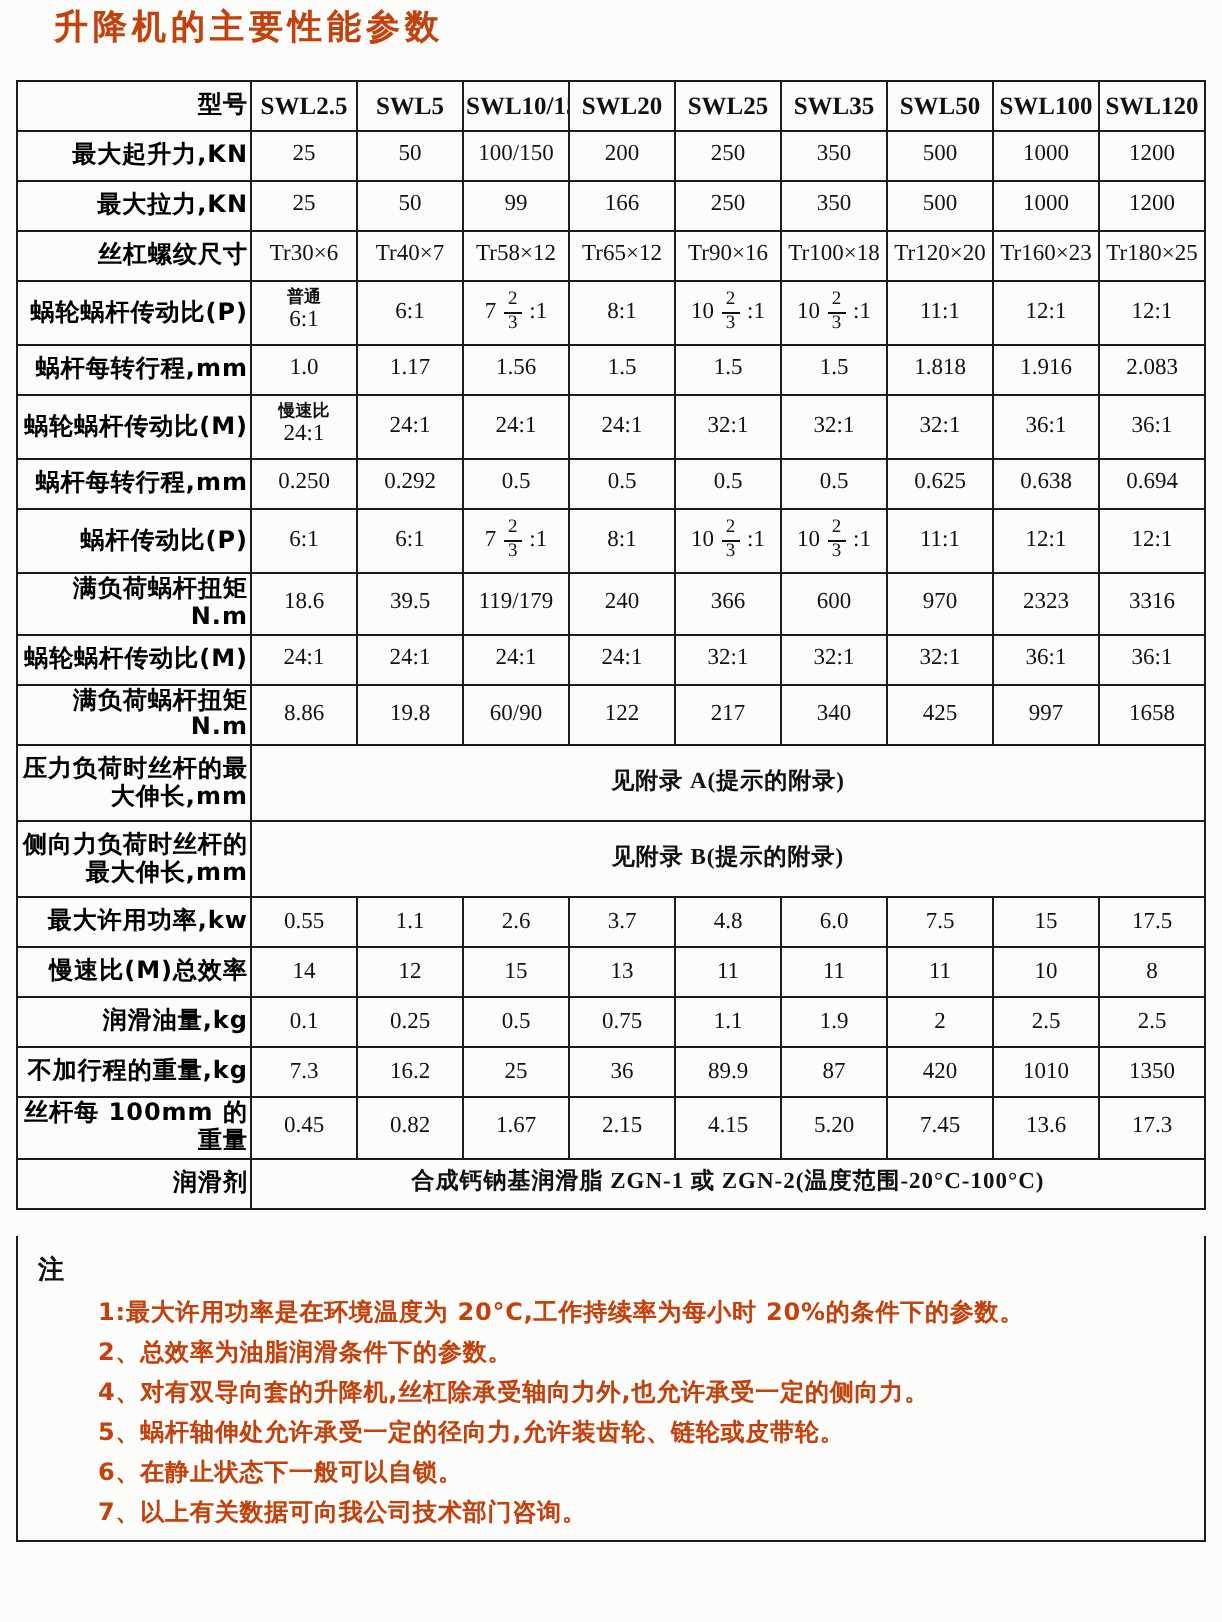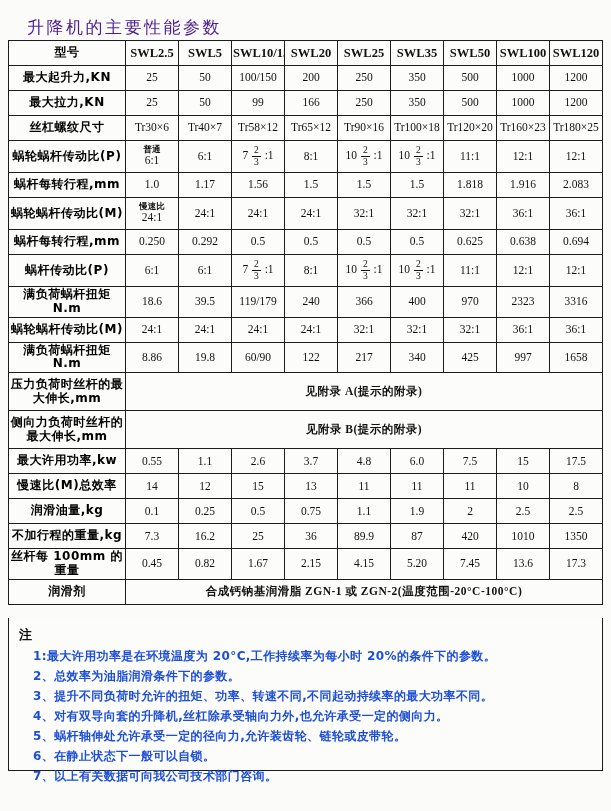--- a/index.html
+++ b/index.html
@@ -6,23 +6,23 @@
   body{
     width:611px;height:811px;
     background:#fbfbf9;
     font-family:"DejaVu Sans","Liberation Sans",sans-serif;
     color:#111;
     position:relative;
     -webkit-font-smoothing:antialiased;
   }
   .page{position:absolute;inset:0;}
   .title{
-    position:absolute;left:27px;top:16px;
-    font-size:17px;font-weight:normal;letter-spacing:2.5px;
-    color:#4c1d95;
+    position:absolute;left:27px;top:2px;
+    font-size:17px;font-weight:bold;letter-spacing:2.5px;
+    color:#c2410c;
   }
   .doc-frame{position:absolute;left:8px;top:40px;width:595px;}
   table.spec{
     width:100%;
     border-collapse:collapse;
     table-layout:fixed;
     background:#fcfcfa;
   }
   table.spec td,table.spec th{
     border:1.4px solid #1c1c1c;
@@ -33,20 +33,21 @@
     font-family:"Liberation Serif","DejaVu Serif",serif;
     overflow:hidden;
     line-height:1.15;
   }
   table.spec .lbl{
     font-family:"DejaVu Sans","Liberation Sans",sans-serif;
     font-weight:bold;
     font-size:12px;
     letter-spacing:0.5px;
     color:#000;
+    text-align:right;
   }
   table.spec th{
     font-weight:bold;font-size:12.5px;
   }
   table.spec col.c0{width:117px;}
   tr.r-std{height:25px;}
   tr.r-hdr{height:25px;}
   tr.r-tall{height:32px;}
   tr.r-app{height:38px;padding-left:42px;}
   td.lbl-left{text-align:left;padding-left:5px;line-height:1.35;}
@@ -66,21 +67,21 @@
   .notes-box{
     position:absolute;left:8px;top:618px;width:592.5px;height:152px;
     border:1.6px solid #1c1c1c;border-top:none;
     background:#fcfcfa;
   }
   .notes-heading{
     font-size:13px;font-weight:bold;margin:8px 0 2px 10px;letter-spacing:1px;
   }
   .note-line{
     font-size:12px;font-weight:bold;letter-spacing:0.4px;
-    margin-left:24px;line-height:20px;color:#1d4ed8;
+    margin-left:40px;line-height:20px;color:#c2410c;
   }
 </style>
 </head>
 <body>
 
 <div class="page">
 
   <div class="title">升降机的主要性能参数</div>
 
   <div class="doc-frame">
@@ -208,21 +209,21 @@
             <td>12:1</td>
             <td>12:1</td>
           </tr>
           <tr class="r-std">
             <td class="lbl">满负荷蜗杆扭矩 N.m</td>
             <td>18.6</td>
             <td>39.5</td>
             <td>119/179</td>
             <td>240</td>
             <td>366</td>
-            <td>400</td>
+            <td>600</td>
             <td>970</td>
             <td>2323</td>
             <td>3316</td>
           </tr>
           <tr class="r-std">
             <td class="lbl">蜗轮蜗杆传动比(M)</td>
             <td>24:1</td>
             <td>24:1</td>
             <td>24:1</td>
             <td>24:1</td>
@@ -318,21 +319,20 @@
           </tr>
         </tbody>
     </table>
   </div>
 
   <div class="notes-box">
     <div class="notes-heading">注</div>
     <div>
         <div class="note-line">1:最大许用功率是在环境温度为 20°C,工作持续率为每小时 20%的条件下的参数。</div>
         <div class="note-line">2、总效率为油脂润滑条件下的参数。</div>
-        <div class="note-line">3、提升不同负荷时允许的扭矩、功率、转速不同,不同起动持续率的最大功率不同。</div>
         <div class="note-line">4、对有双导向套的升降机,丝杠除承受轴向力外,也允许承受一定的侧向力。</div>
         <div class="note-line">5、蜗杆轴伸处允许承受一定的径向力,允许装齿轮、链轮或皮带轮。</div>
         <div class="note-line">6、在静止状态下一般可以自锁。</div>
         <div class="note-line">7、以上有关数据可向我公司技术部门咨询。</div>
       </div>
   </div>
 
 </div>
 
 </body></html>

